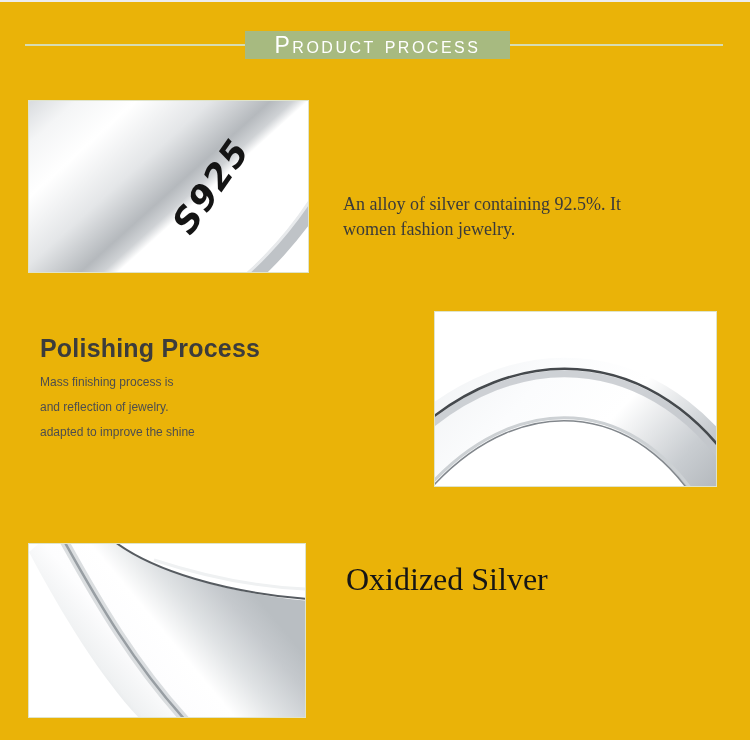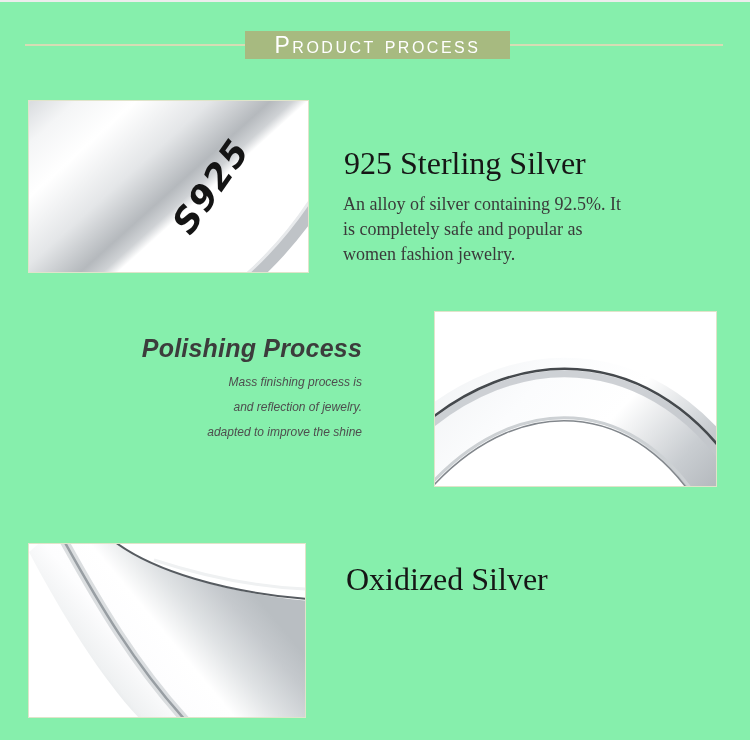--- a/index.html
+++ b/index.html
@@ -1,16 +1,16 @@
 <!DOCTYPE html>
 <html><head>
 <meta charset="utf-8">
 <style>
   html,body{margin:0;padding:0;background:#ffffff;}
-  #page{position:relative;width:750px;height:740px;background:#86efac;overflow:hidden;
+  #page{position:relative;width:750px;height:740px;background:#eab308;overflow:hidden;
         font-family:"Liberation Sans",sans-serif;}
 
   
   .hairline{position:absolute;top:0;left:0;width:750px;height:2px;background:#ededed;}
 
   
   .divider{position:absolute;top:44px;left:25px;width:698px;height:2px;background:#d6dcb4;}
   .band{position:absolute;top:31px;left:245px;width:265px;height:28px;background:#a7ba80;
         color:#ffffff;text-align:center;line-height:29px;font-size:23px;
         font-variant:small-caps;letter-spacing:2.5px;
@@ -20,21 +20,21 @@
   .photo{position:absolute;border:1px solid #e0e4ca;background:#ffffff;line-height:0;}
   .photo svg{display:block;}
 
   
   .serif-heading{position:absolute;font-family:"Liberation Serif",serif;font-size:32px;
                  line-height:34px;color:#161616;white-space:nowrap;}
   .serif-para{position:absolute;font-family:"Liberation Serif",serif;font-size:18px;
               line-height:25px;color:#3a3a3a;}
   .serif-para div{white-space:nowrap;}
 
-  .center-block{position:absolute;left:32px;top:333px;width:330px;text-align:right;font-style:italic;}
+  .center-block{position:absolute;left:40px;top:333px;width:330px;text-align:left;}
   .sans-heading{font-family:"Liberation Sans",sans-serif;font-weight:bold;font-size:25px;
                 line-height:30px;color:#3c3c3c;letter-spacing:.2px;}
   .sans-para{margin-top:7px;font-family:"Liberation Sans",sans-serif;font-size:12px;
              line-height:25px;color:#4e4e4e;}
   .sans-para div{white-space:nowrap;}
 </style>
 </head>
 <body>
 
 <div id="page">
@@ -70,24 +70,22 @@
       <rect x="-250" y="-300" width="800" height="700" transform="rotate(-42 140 86)" fill="url(#gradA)"></rect>
 
       <path d="M 186 206 Q 262 152 306 70" fill="none" stroke="#bfc3c7" stroke-width="14"></path>
       <path d="M 198 212 Q 274 156 316 76" fill="none" stroke="#ffffff" stroke-width="8"></path>
       <path d="M 182 202 Q 256 149 300 68" fill="none" stroke="#e8eaec" stroke-width="3"></path>
 
       <text transform="translate(192 92) rotate(-55)" text-anchor="middle" font-family="DejaVu Sans, sans-serif" font-size="35" font-weight="bold" font-style="italic" letter-spacing="2" fill="#141414">S925</text>
     </svg>
   </div>
 
-  <div class="serif-heading" style="left:344px;top:146px;">925 Sterling Silver</div>
   <div class="serif-para" style="left:343px;top:192px;">
     <div>An alloy of silver containing 92.5%. It</div>
-    <div>is completely safe and popular as</div>
     <div>women fashion jewelry.</div>
   </div>
 
   <div class="center-block">
     <div class="sans-heading">Polishing Process</div>
     <div class="sans-para">
       <div>Mass finishing process is</div>
       <div>and reflection of jewelry.</div>
       <div>adapted to improve the shine</div>
     </div>

